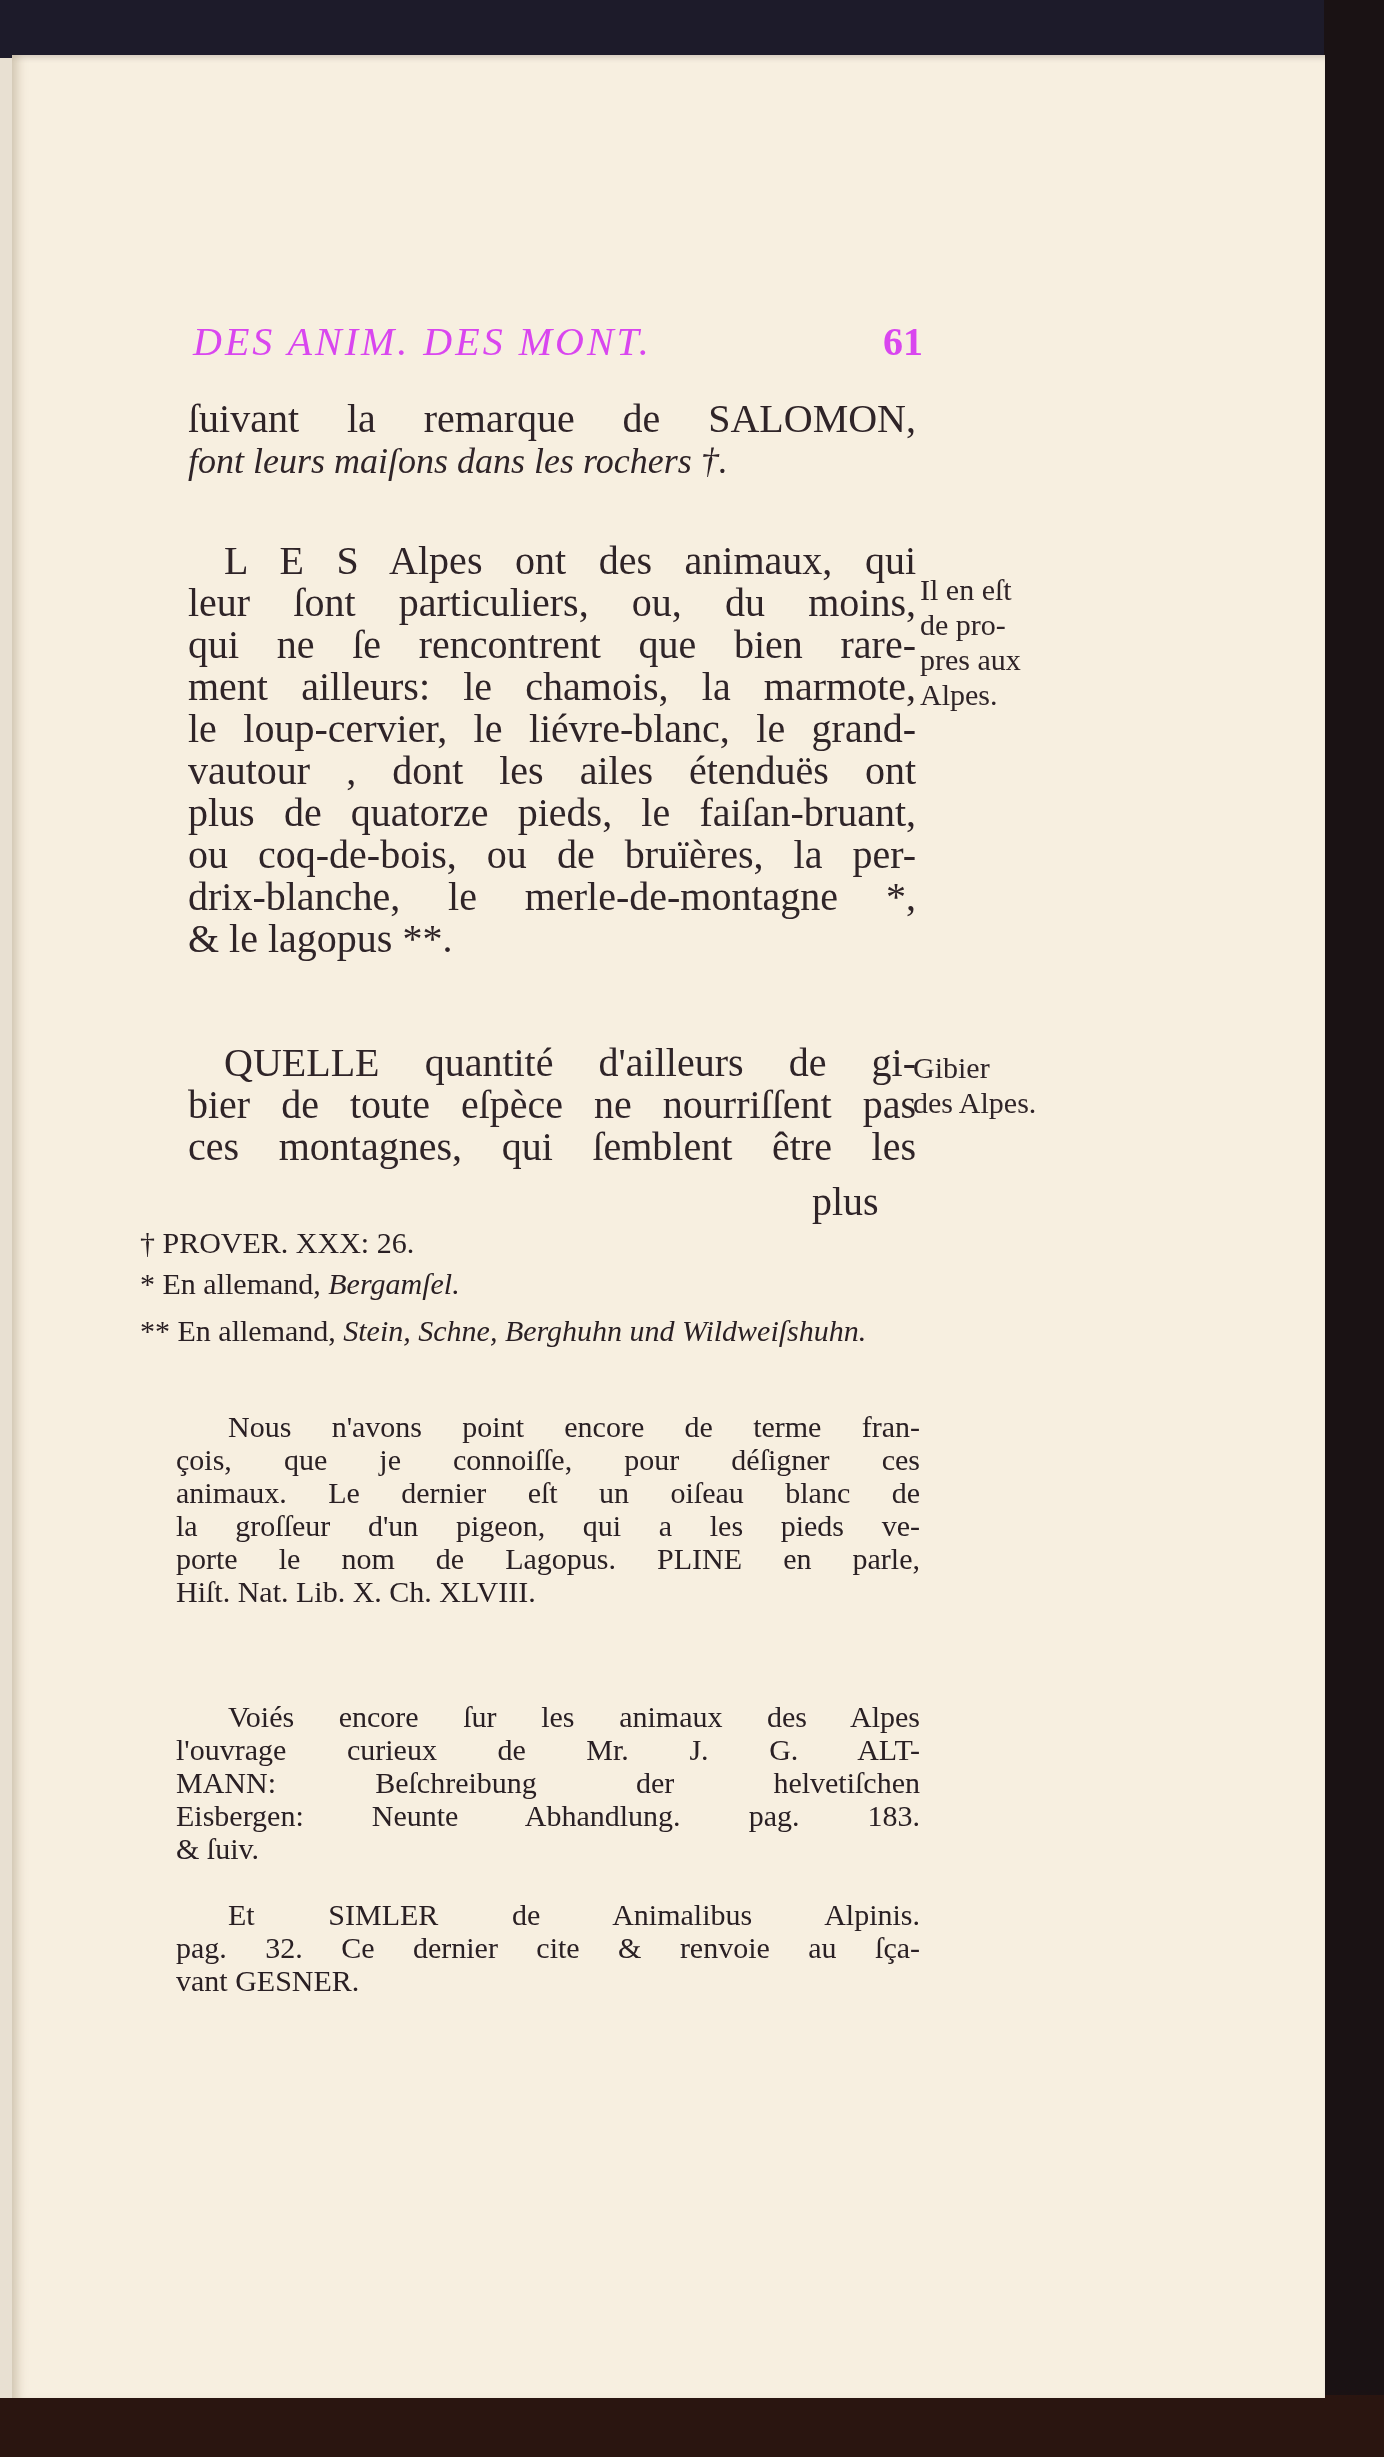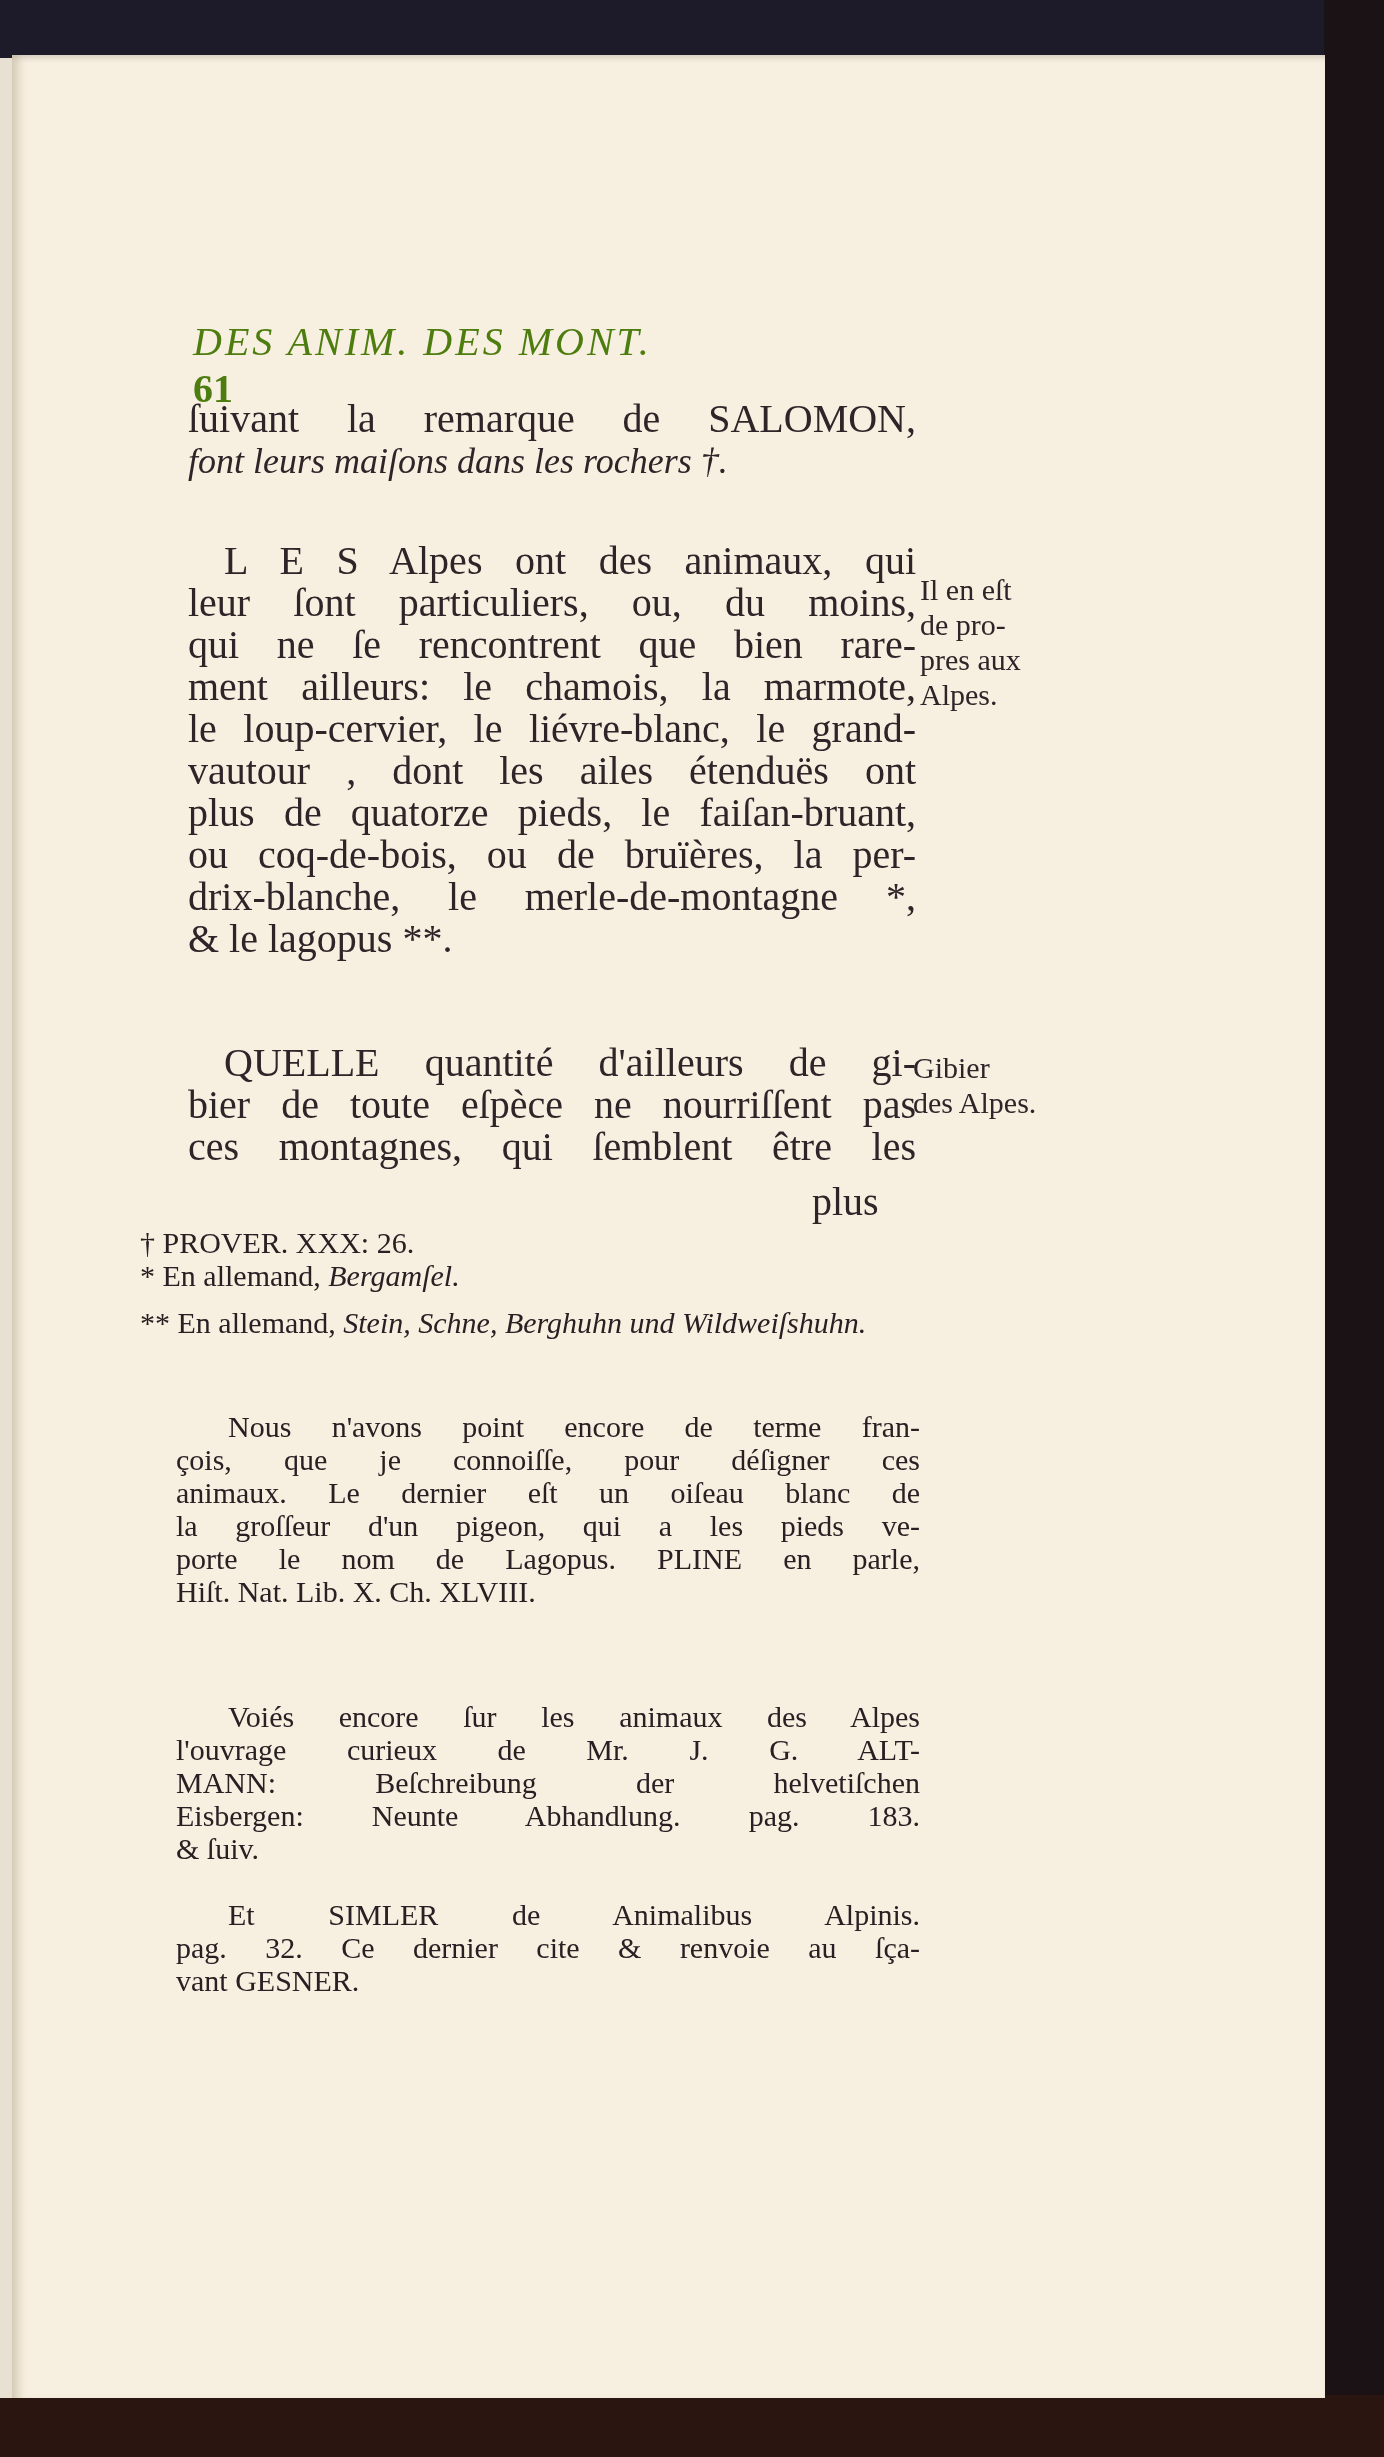--- a/index.html
+++ b/index.html
@@ -13,22 +13,22 @@
   .bg-bottom { position:absolute; left:0; bottom:0; width:1384px; height:62px; background:#2a1510; }
   .left-strip { position:absolute; left:0; top:58px; width:12px; height:2340px; background:#e8e0d2; }
   .page {
     position:absolute; left:12px; top:55px; width:1313px; height:2343px;
     background:#f7efe0;
     box-shadow: inset 12px 0 10px -6px rgba(180,165,140,0.5), inset 0 6px 6px -4px rgba(150,140,130,0.4);
   }
   .header {
     position:absolute; top:318px; left:193px; width:730px;
     font-family:"Liberation Serif", serif; font-style:italic;
-    font-size:40px; color:#4d7c0f; letter-spacing:3px;
-    display:flex; justify-content:space-between;flex-direction:column;
+    font-size:40px; color:#d946ef; letter-spacing:3px;
+    display:flex; justify-content:space-between;
   }
   .header .pn { font-style:normal; font-weight:bold; letter-spacing:0; }
   .body-text {
     position:absolute; left:188px; width:728px;
     font-family:"Liberation Serif", serif; font-size:40px; line-height:42px;
     color:#2f2428; text-align:justify;
   }
   .it { font-style:italic; }
   .line { display:block; text-align:justify; text-align-last:justify; }
   .line.last { text-align-last:left; }
@@ -94,21 +94,21 @@
 
 <div class="margin-note" style="top:1050px; left:913px;">
   <div>Gibier</div>
   <div>des Alpes.</div>
 </div>
 
 <div class="catch">plus</div>
 
 <div class="notes" style="top:1226px;">
   <p>† PROVER. XXX: 26.</p>
-  <p style="margin-top:0;">
+  <p style="margin-top:8px;">
     <span>* En allemand, </span><span class="it">Bergamſel.</span>
   </p>
   <p class="hang" style="margin-top:14px;">
     <span>** En allemand, </span><span class="it">Stein, Schne, Berghuhn und Wildweiſshuhn.</span>
   </p>
 </div>
 
 <div class="notes" style="top:1410px; left:176px; width:744px;">
   <span class="line" style="text-indent:52px;">Nous n'avons point encore de terme fran-</span>
   <span class="line">çois, que je connoiſſe, pour déſigner ces</span>

